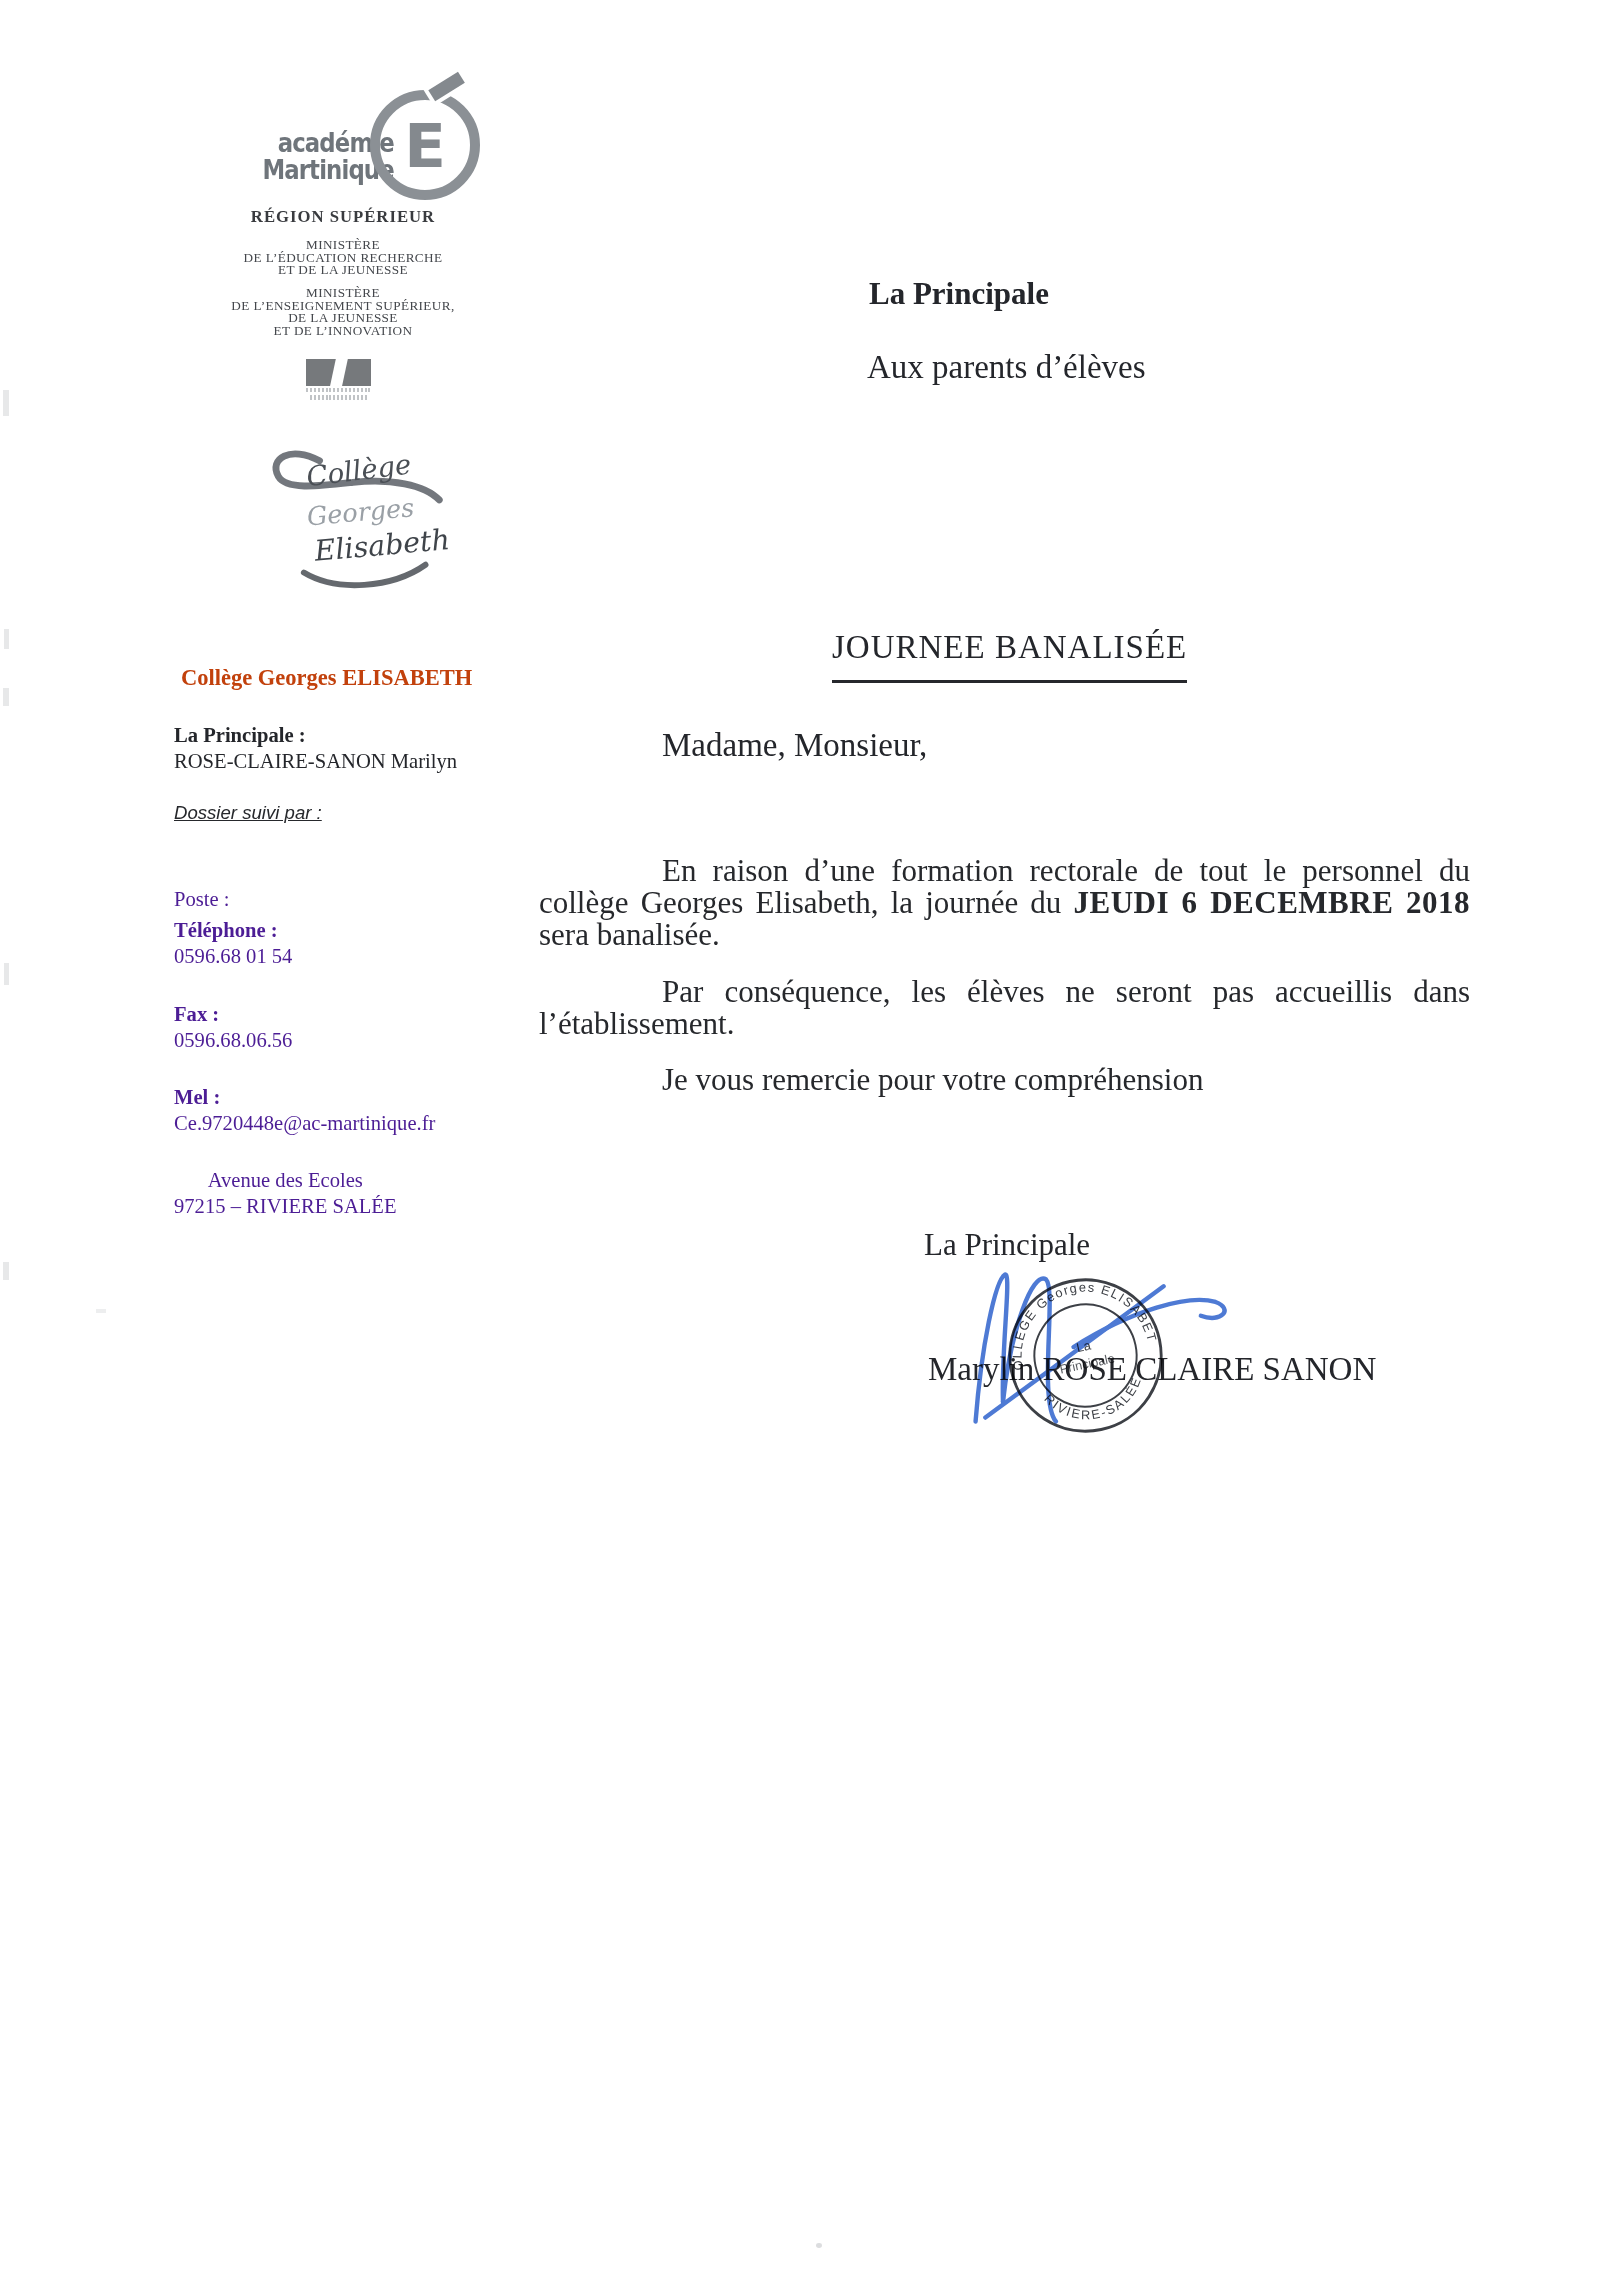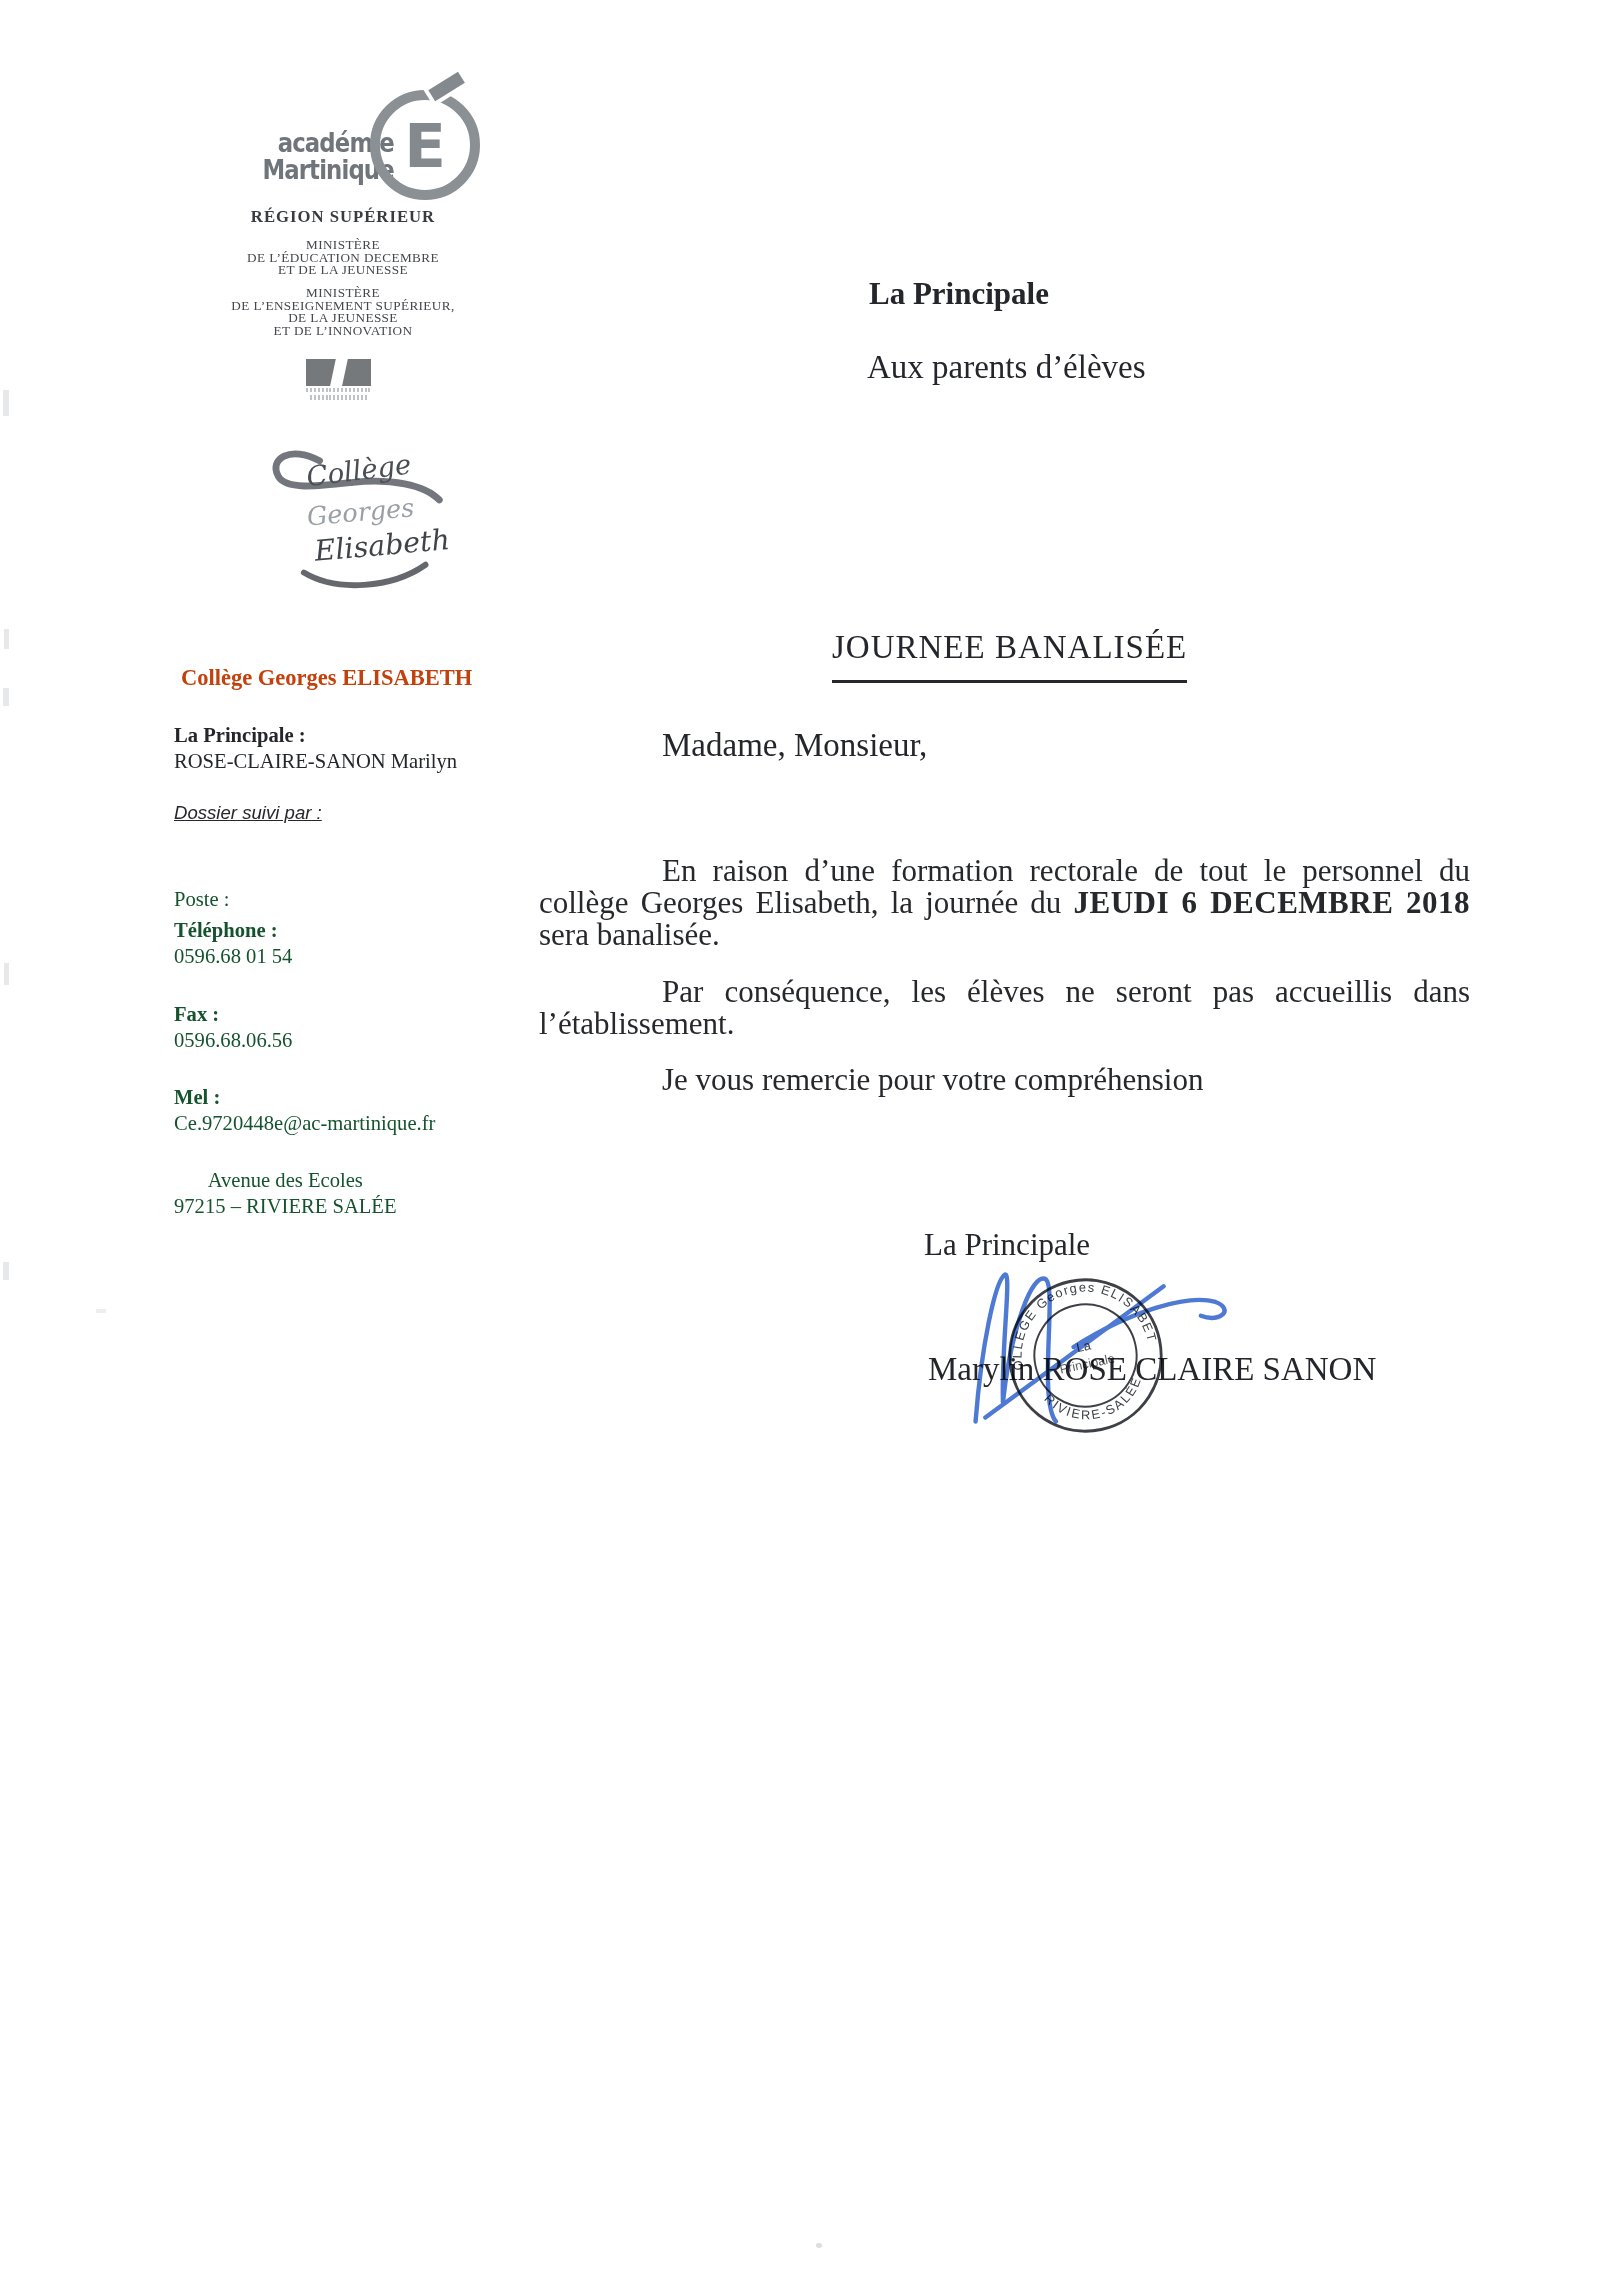--- a/index.html
+++ b/index.html
@@ -60,21 +60,21 @@
 
   
   .script-logo{left:243px;top:443px;}
 
   
   .school-name{left:181px;top:665px;font-weight:bold;font-size:22.5px;color:#c2410c;white-space:nowrap;}
   .principal-block{left:174px;top:723px;font-size:20.6px;line-height:25.5px;}
   .principal-block .lbl{font-weight:bold;}
   .dossier{left:174px;top:802px;font-family:"Liberation Sans","DejaVu Sans",sans-serif;
     font-style:italic;font-size:18.6px;text-decoration:underline;color:#26282c;}
-  .contact{left:174px;font-size:20.6px;line-height:25.5px;color:#14532d;}
+  .contact{left:174px;font-size:20.6px;line-height:25.5px;color:#4c1d95;}
   .contact .lbl{font-weight:bold;}
   .c-poste{top:887px;}
   .c-tel{top:918px;}
   .c-fax{top:1002px;}
   .c-mel{top:1085px;}
   .c-addr{top:1168px;text-align:center;}
 
   
   .date-line{left:867px;top:157px;font-size:33px;white-space:nowrap;}
   .from-label{left:869px;top:276px;font-size:31px;font-weight:bold;white-space:nowrap;}
@@ -112,21 +112,21 @@
     <div class="acad-circle">
       <span class="E">E</span>
     </div>
     <div class="acad-accent"></div>
   </div>
 
   <div class="abs region-line">RÉGION SUPÉRIEUR</div>
 
   <div class="abs ministry min1">
     <div>MINISTÈRE</div>
-    <div>DE L’ÉDUCATION DECEMBRE</div>
+    <div>DE L’ÉDUCATION RECHERCHE</div>
     <div>ET DE LA JEUNESSE</div>
   </div>
 
   <div class="abs ministry min2">
     <div>MINISTÈRE</div>
     <div>DE L’ENSEIGNEMENT SUPÉRIEUR,</div>
     <div>DE LA JEUNESSE</div>
     <div>ET DE L’INNOVATION</div>
   </div>
 

